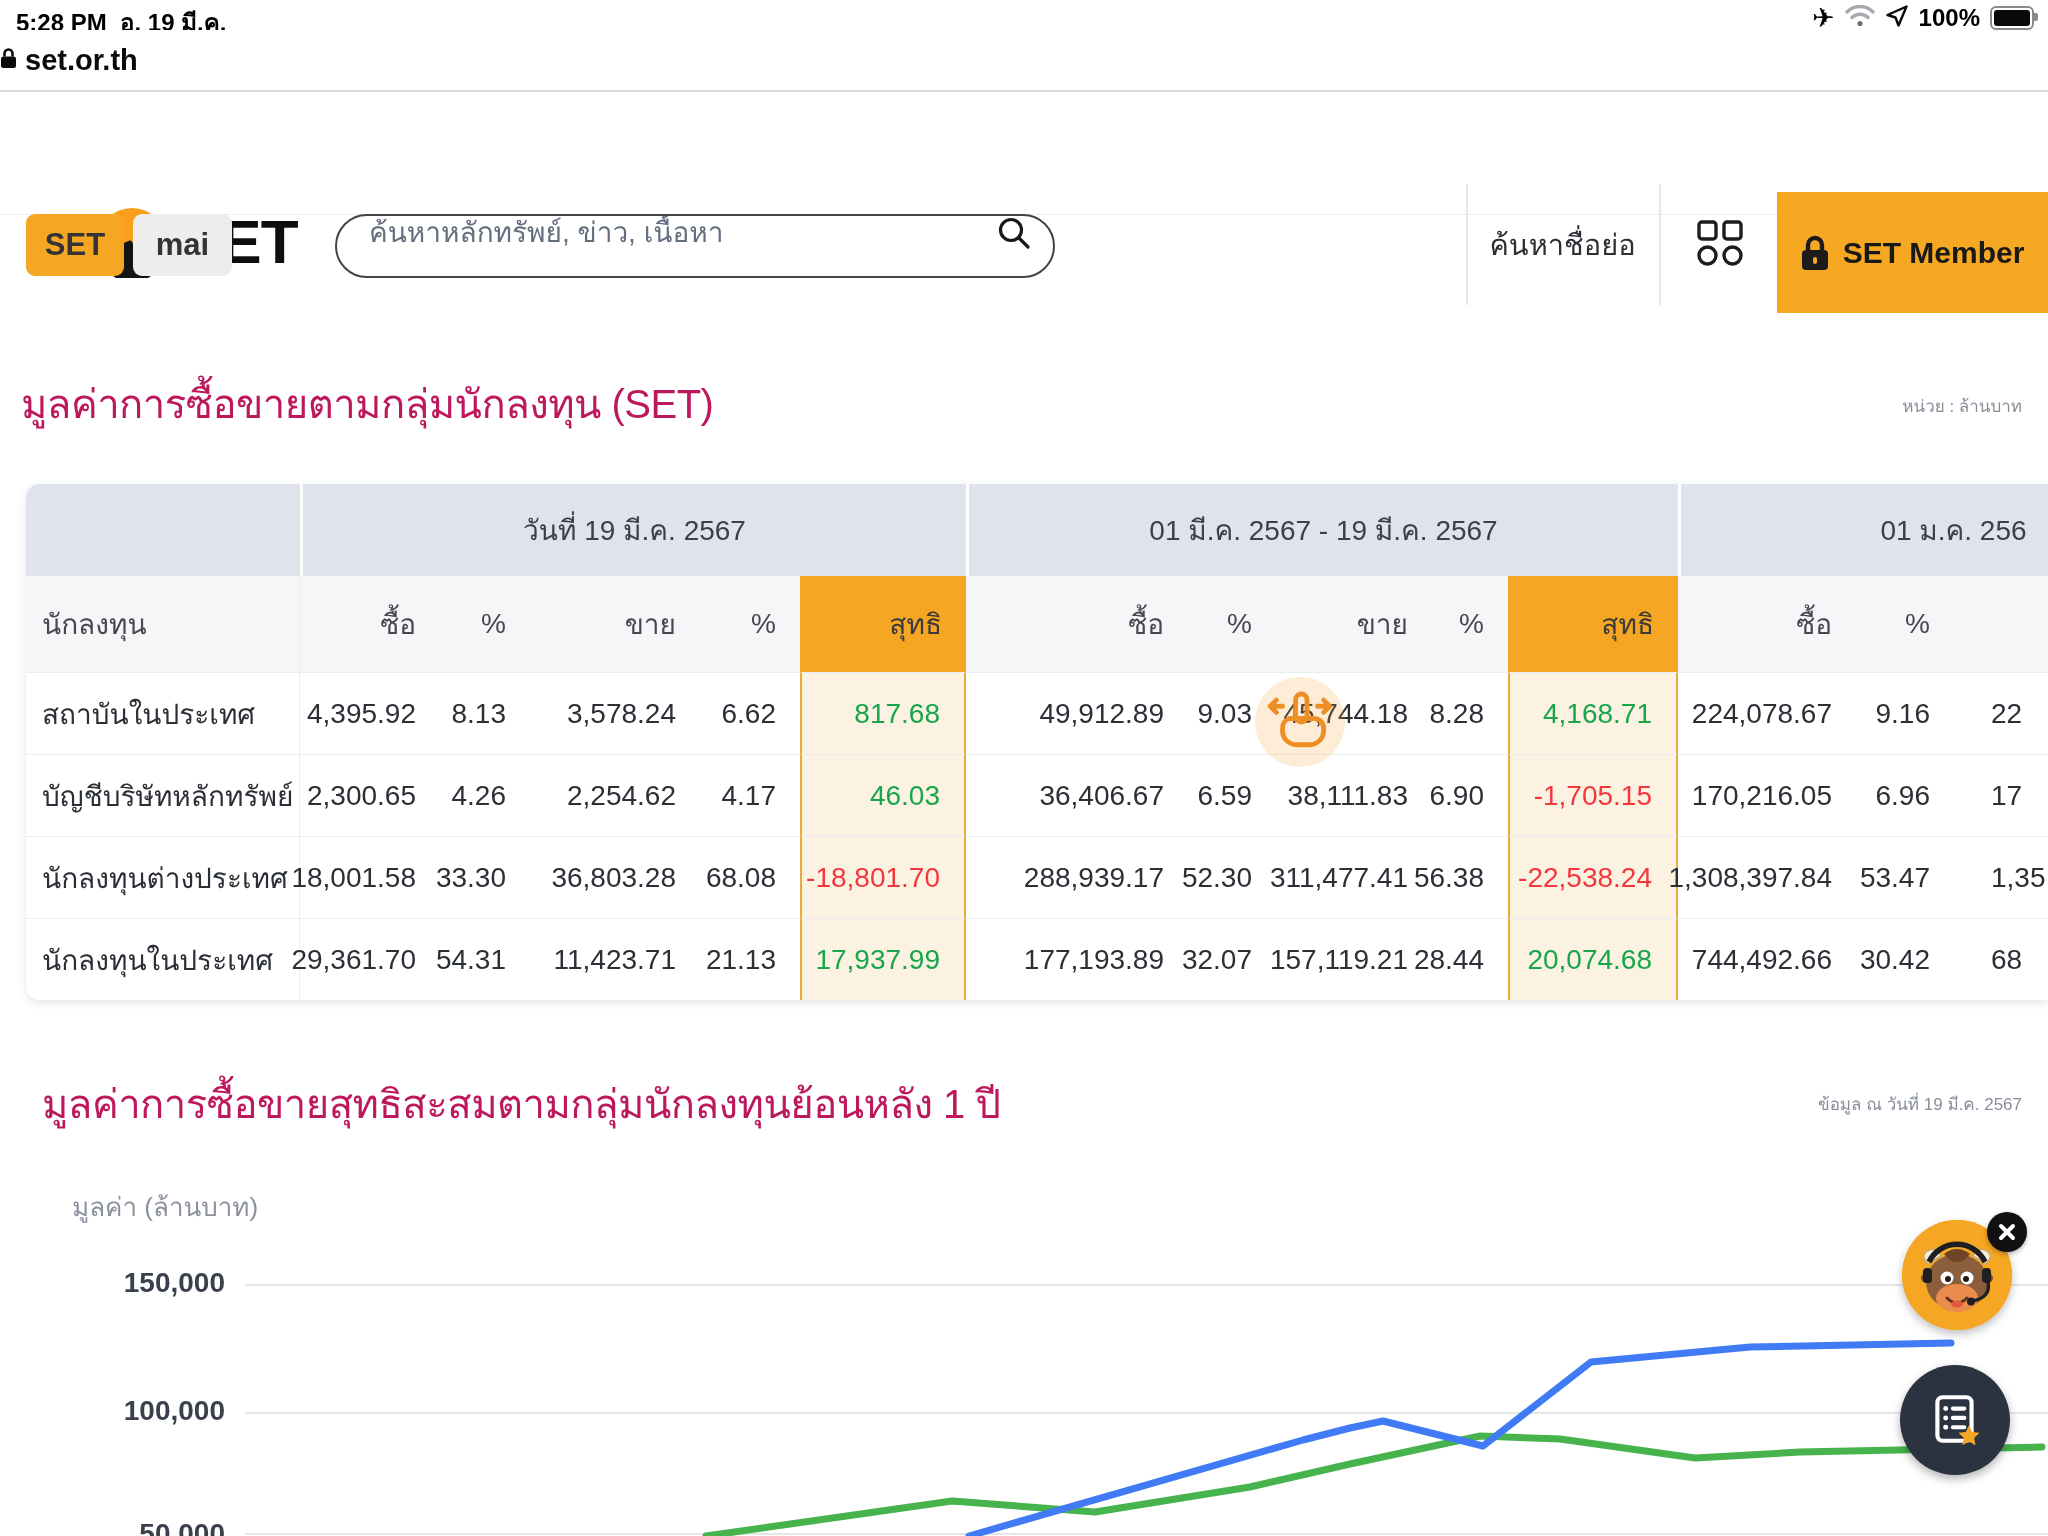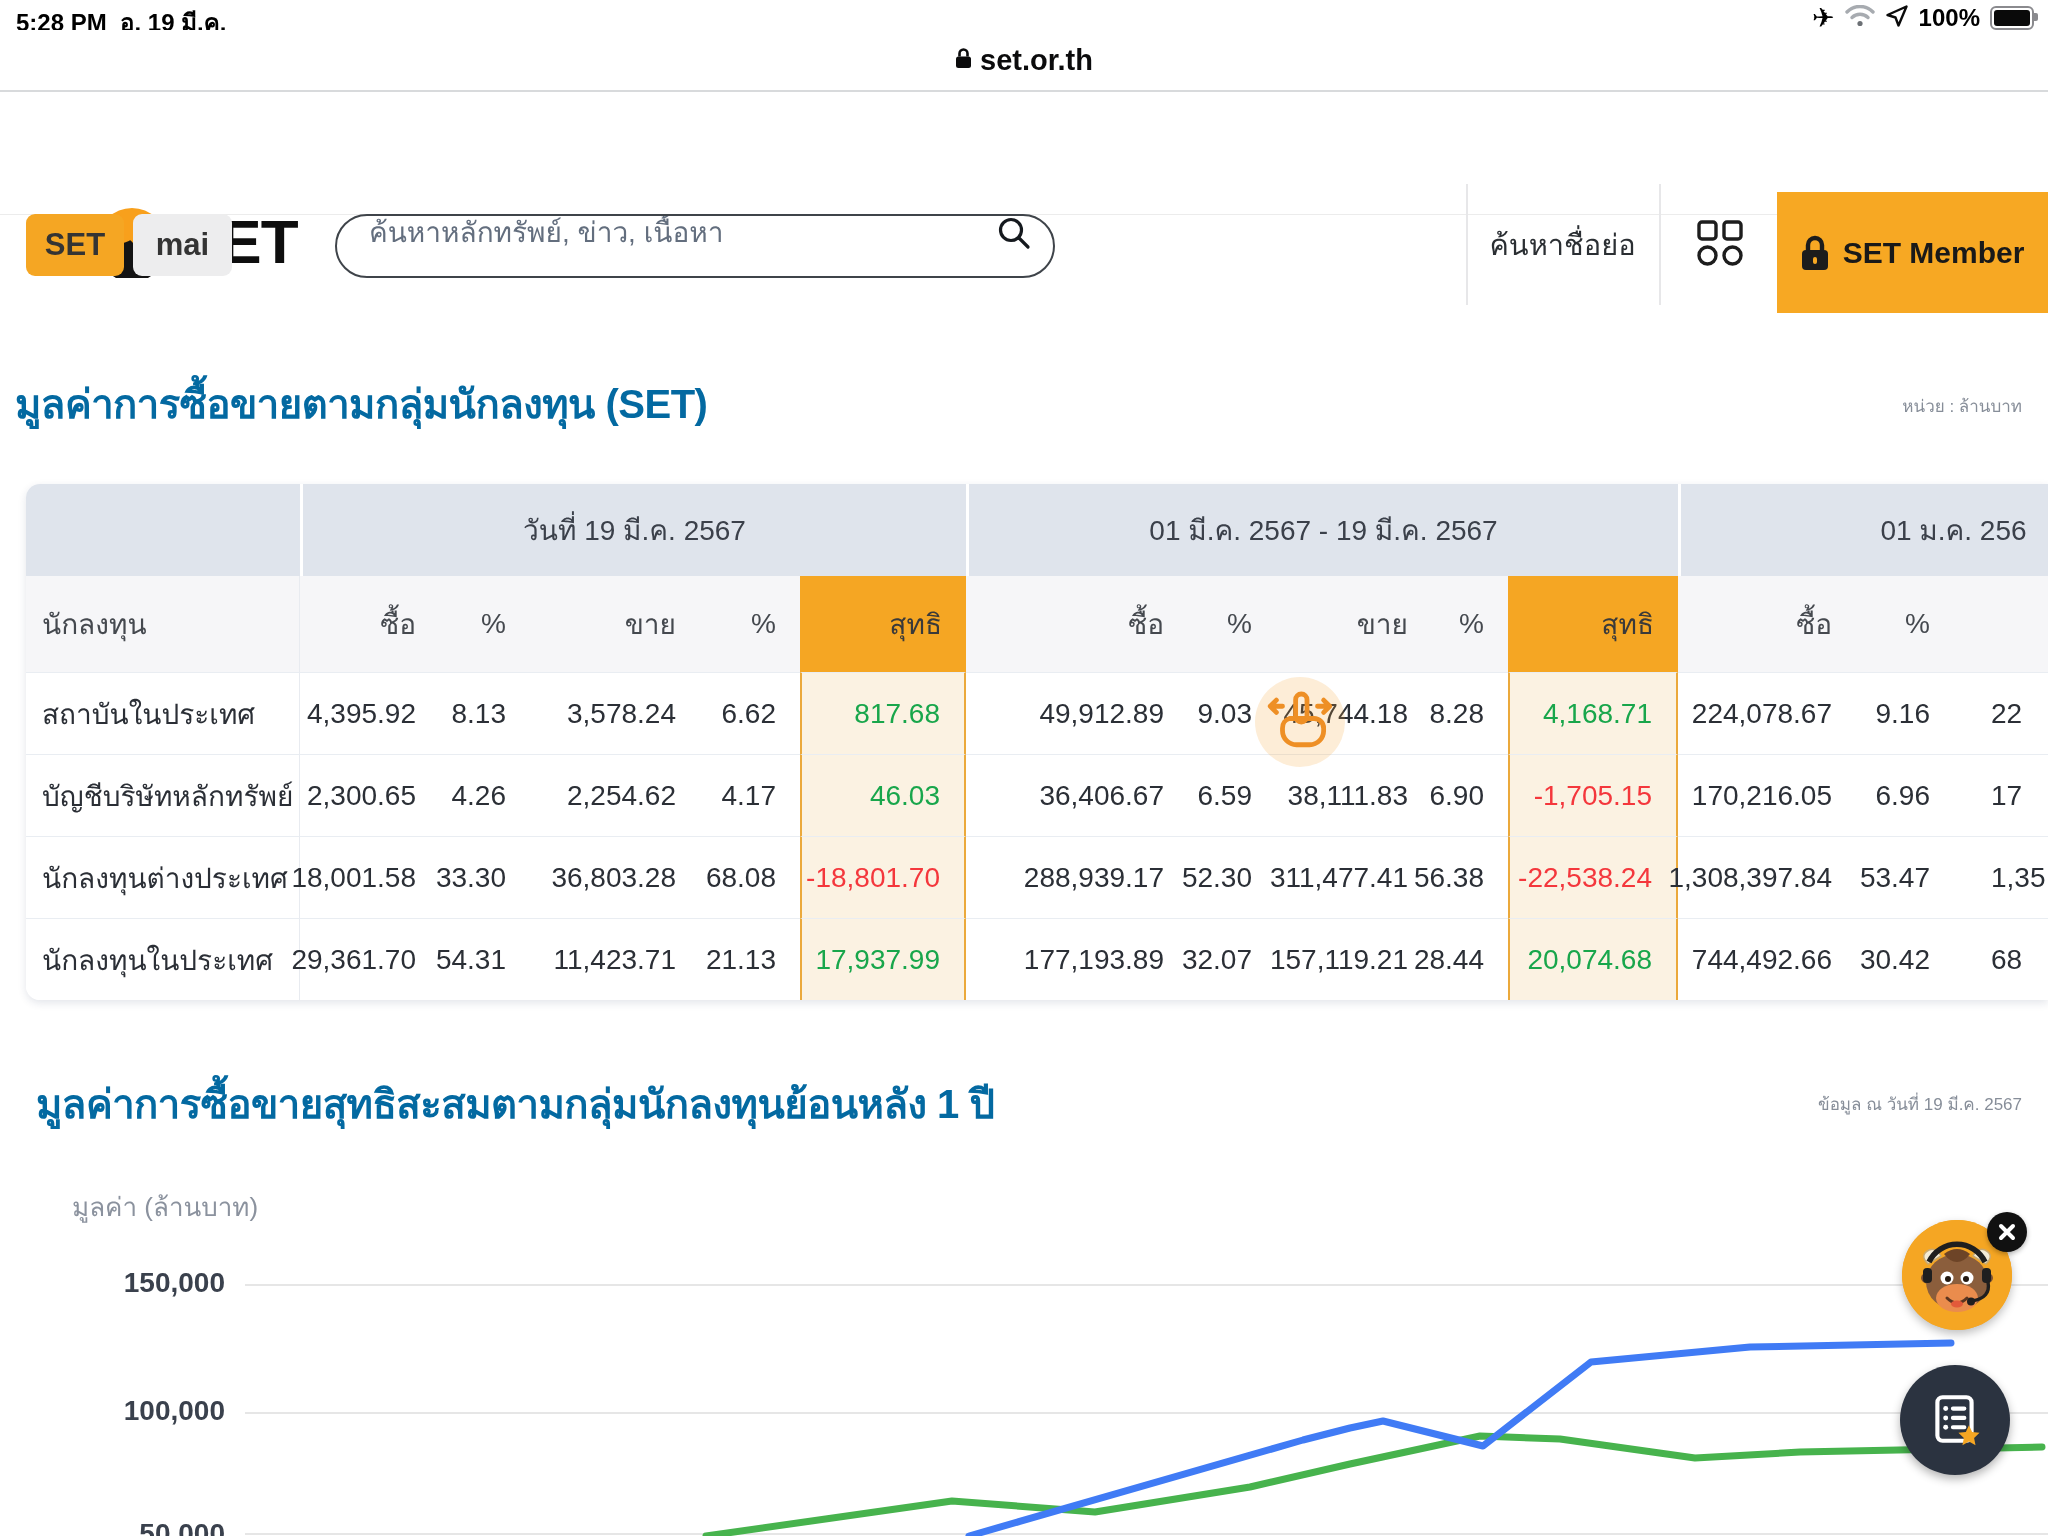--- a/index.html
+++ b/index.html
@@ -8,21 +8,21 @@
   
   .statusbar{position:absolute;left:0;top:0;width:100%;height:30px;}
   .st-left{position:absolute;left:16px;top:3px;font-size:24px;font-weight:700;color:#000;}
   .st-right{position:absolute;right:14px;top:2px;display:flex;align-items:center;gap:10px;}
   .st-batt-pct{font-size:24px;font-weight:700;color:#000;}
   .batt{position:relative;width:40px;height:20px;border:2px solid #8a8a8e;border-radius:6px;}
   .batt .fill{position:absolute;inset:2px;background:#0a0a0a;border-radius:3px;}
   .batt .nub{position:absolute;right:-6px;top:5px;width:4px;height:8px;background:#8a8a8e;border-radius:0 2px 2px 0;}
   
   .urlbar{position:absolute;left:0;top:30px;width:100%;height:60px;background:#fff;
-          border-bottom:2px solid #d8dadc;display:flex;align-items:center;justify-content:center;gap:8px;}
+          border-bottom:2px solid #d8dadc;display:flex;align-items:center;gap:8px;}
   .url-text{font-size:29px;font-weight:600;color:#0b0b0c;}
   
   .siteheader{position:absolute;left:0;top:92px;width:100%;height:122px;background:#fff;border-bottom:1px solid #ececec;}
   .burger{position:absolute;left:36px;top:135px;width:52px;cursor:pointer;}
   .burger i{display:block;height:5px;border-radius:3px;background:#2e3338;margin-bottom:8px;}
   .burger i:nth-child(1){width:50px}.burger i:nth-child(2){width:50px}.burger i:nth-child(3){width:27px;margin-bottom:0}
   .logo{position:absolute;left:96px;top:114px;display:flex;align-items:center;gap:12px;}
   .logo-text{font-size:62px;font-weight:800;letter-spacing:-1px;color:#0e0e0e;line-height:72px;}
   .searchpill{position:absolute;left:335px;top:122px;width:716px;height:60px;border:2.5px solid #3f444a;
               border-radius:32px;display:flex;align-items:flex-start;background:#fff;}
@@ -36,21 +36,21 @@
   .gridbtn{position:absolute;left:1694px;top:125px;width:52px;height:52px;display:flex;align-items:center;justify-content:center;cursor:pointer;}
   .member{position:absolute;left:1777px;top:100px;width:271px;height:121px;background:#F7A823;
           display:flex;align-items:center;justify-content:center;gap:14px;cursor:pointer;}
   .member span{font-size:30px;font-weight:600;color:#191919;}
   
   .tab{position:absolute;top:214px;height:62px;border-radius:9px;display:flex;align-items:center;
        justify-content:center;font-size:31px;font-weight:700;color:#343434;cursor:pointer;}
   .tab-set{left:26px;width:98px;background:#F5A623;}
   .tab-mai{left:133px;width:99px;background:#ededee;}
   
-  .sec-title{position:absolute;left:15px;font-size:40px;font-weight:700;color:#0369a1;letter-spacing:-.5px;}
+  .sec-title{position:absolute;left:21px;font-size:40px;font-weight:400;color:#be185d;letter-spacing:-.5px;}
   .sec-note{position:absolute;right:26px;font-size:17px;color:#878e99;}
   
   .tblwrap{position:absolute;left:26px;top:484px;width:2022px;height:516px;overflow:hidden;
            border-radius:14px 0 0 14px;box-shadow:0 3px 9px rgba(25,45,85,.12);}
   .tbl{width:2200px;}
   .tr{display:flex;}
   .td{display:flex;align-items:center;font-size:28px;color:#2b2f36;box-sizing:border-box;}
   .gh{height:92px;background:#dfe4ec;justify-content:center;color:#3b404a;}
   .gh.gap{border-left:3px solid #fff;}
   .ch{height:96px;background:#f6f6f8;color:#45494f;}

